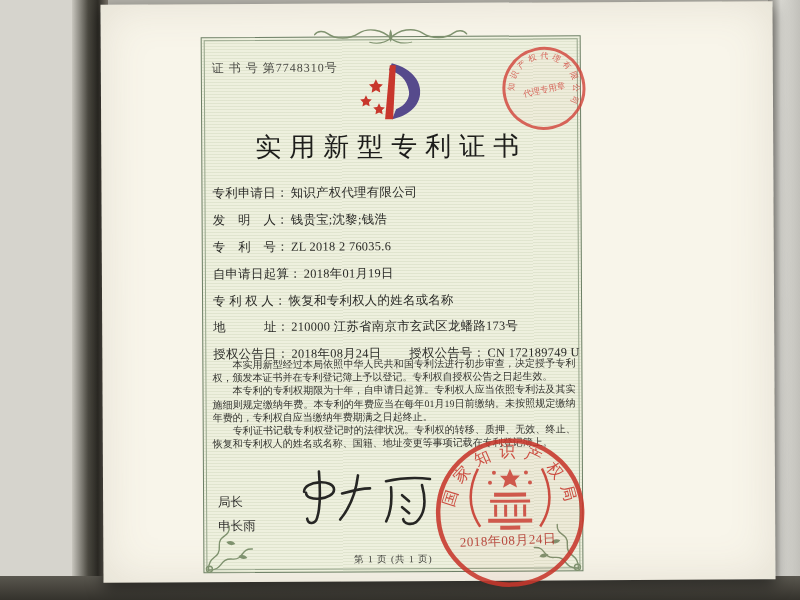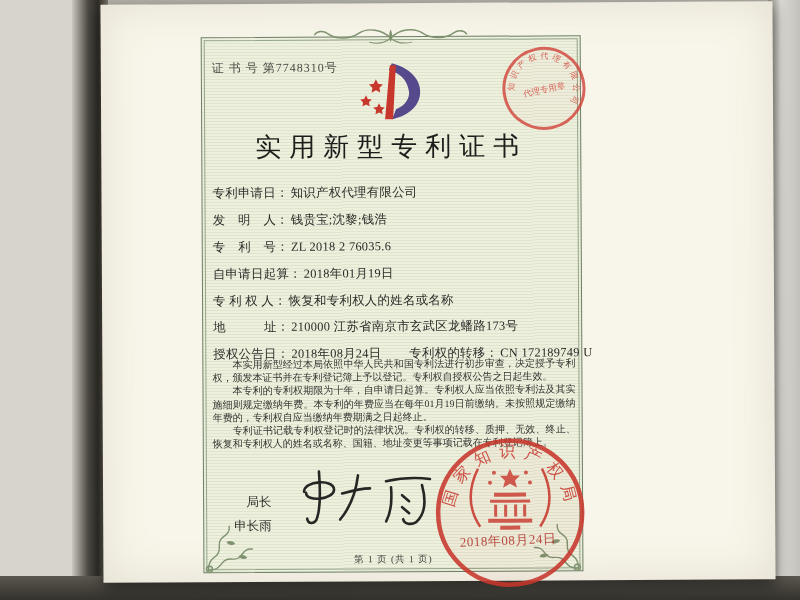--- a/index.html
+++ b/index.html
@@ -46,21 +46,21 @@
 
   .rows { position:absolute; left:10px; top:147px; width:362px; }
   .row  { height:26.9px; font-size:12.4px; color:#2b2b28; white-space:nowrap; letter-spacing:.3px; position:relative; }
   .row .val { margin-left:2px; }
   .grant-no-cell { position:absolute; left:196px; top:0; white-space:nowrap; }
 
   .paras { position:absolute; left:9px; top:320px; width:363px;
            font-size:10px; line-height:13.2px; color:#33332f; text-align:justify; }
   .paras p { text-indent:2em; }
 
-  .signer { position:absolute; left:30px; top:452px; font-size:12.5px; color:#2b2b28; line-height:24px;text-align:right; }
+  .signer { position:absolute; left:14px; top:452px; font-size:12.5px; color:#2b2b28; line-height:24px; }
   .signature { position:absolute; left:86px; top:428px; }
 
   .office-seal { position:absolute; left:226px; top:396px; opacity:.88; }
   .agency-seal { position:absolute; left:296px; top:6px; transform:rotate(-12deg); opacity:.82; }
 
   .footer { position:absolute; left:0; top:516px; width:100%; text-align:center;
             font-size:9.5px; color:#3c3c38; letter-spacing:1px; }
 </style>
 </head>
 <body>
@@ -133,21 +133,21 @@
       </div>
       <div class="row">
         <span>专 利 权 人：</span><span class="val">恢复和专利权人的姓名或名称</span>
       </div>
       <div class="row">
         <span>地　　　址：</span><span class="val">210000 江苏省南京市玄武区龙蟠路173号</span>
       </div>
       <div class="row">
         <span>授权公告日：</span><span class="val">2018年08月24日</span>
         <span class="grant-no-cell">
-          <span>专利权的转移：</span><span class="val">CN 172189749 U</span>
+          <span>授权公告号：</span><span class="val">CN 172189749 U</span>
         </span>
       </div>
     </div>
 
     <div class="paras">
       <p>本实用新型经过本局依照中华人民共和国专利法进行初步审查，决定授予专利权，颁发本证书并在专利登记簿上予以登记。专利权自授权公告之日起生效。</p>
       <p>本专利的专利权期限为十年，自申请日起算。专利权人应当依照专利法及其实施细则规定缴纳年费。本专利的年费应当在每年01月19日前缴纳。未按照规定缴纳年费的，专利权自应当缴纳年费期满之日起终止。</p>
       <p>专利证书记载专利权登记时的法律状况。专利权的转移、质押、无效、终止、恢复和专利权人的姓名或名称、国籍、地址变更等事项记载在专利登记簿上。</p>
     </div>
 

